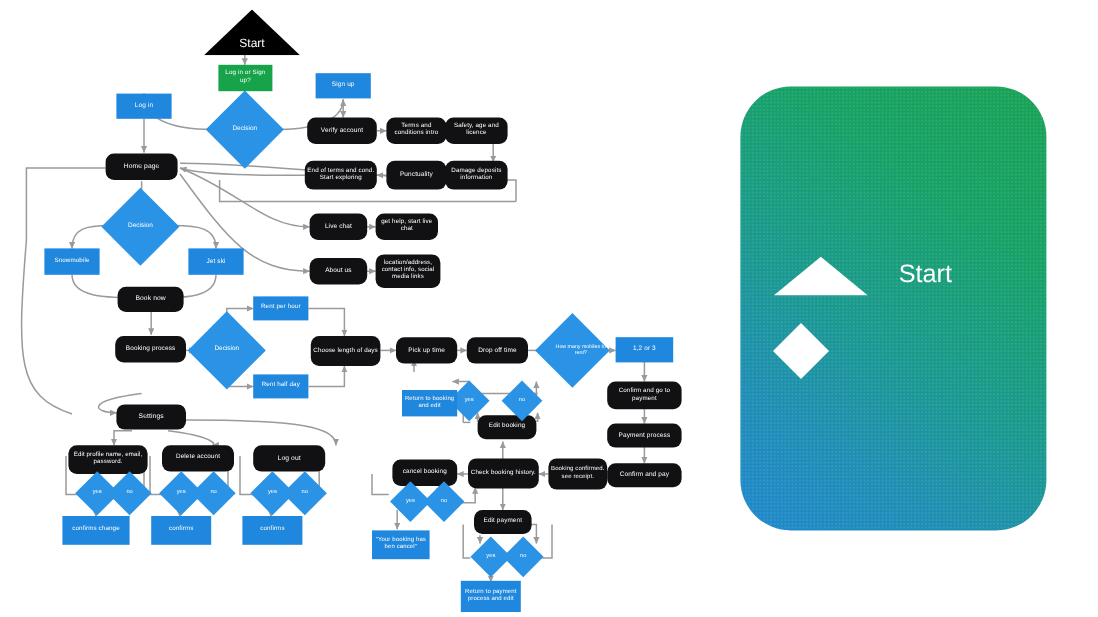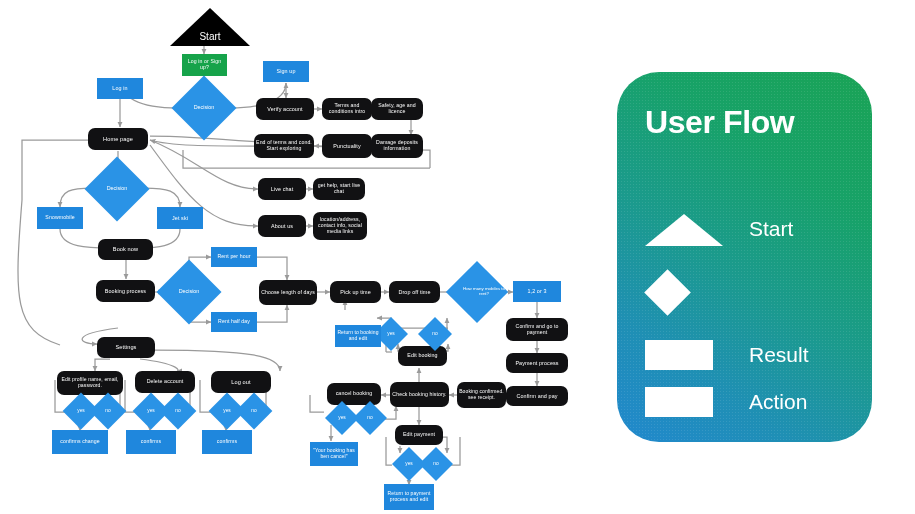--- a/index.html
+++ b/index.html
@@ -325,43 +325,30 @@
     <div class="shape"></div>
     <div class="lbl" style="font-size:4.8px;">no</div>
   </div>
 
   <div class="node n-result" style="left:52px;top:430px;width:56px;height:24px;font-size:5.2px;">confirms change</div>
   <div class="node n-result" style="left:126px;top:430px;width:50px;height:24px;font-size:5.2px;">confirms</div>
   <div class="node n-result" style="left:202px;top:430px;width:50px;height:24px;font-size:5.2px;">confirms</div>
 
   <div id="legend">
     <div class="grain"></div>
-    <div id="legend-title">User Flow</div>
 
     <div class="lg-row" style="top:135px;">
       <div class="lg-key">
         <div class="lg-tri"></div>
       </div>
       <div class="lg-text">Start</div>
     </div>
 
     <div class="lg-row" style="top:198px;">
       <div class="lg-key">
         <div class="lg-dia"></div>
       </div>
     </div>
 
-    <div class="lg-row" style="top:261px;">
-      <div class="lg-key">
-        <div class="lg-rect"></div>
-      </div>
-      <div class="lg-text">Result</div>
-    </div>
-
-    <div class="lg-row" style="top:308px;">
-      <div class="lg-key">
-        <div class="lg-rect"></div>
-      </div>
-      <div class="lg-text">Action</div>
-    </div>
+
   </div>
 
 </div>
 
 </body></html>

